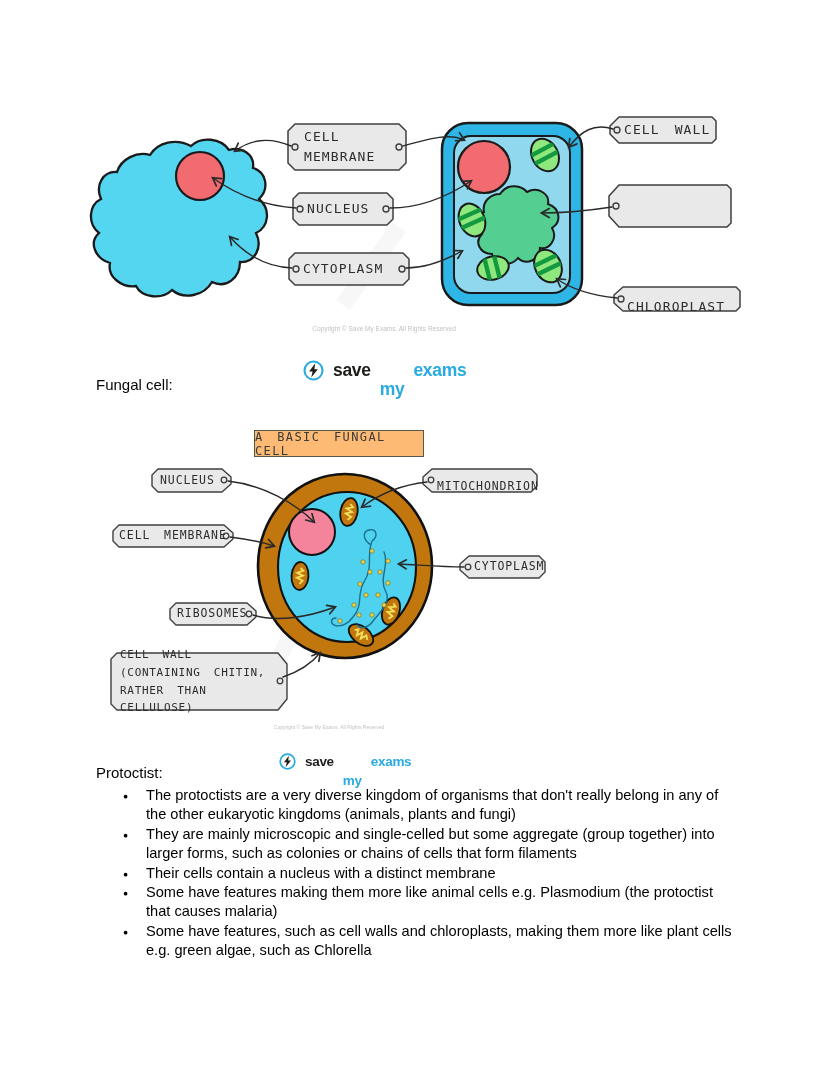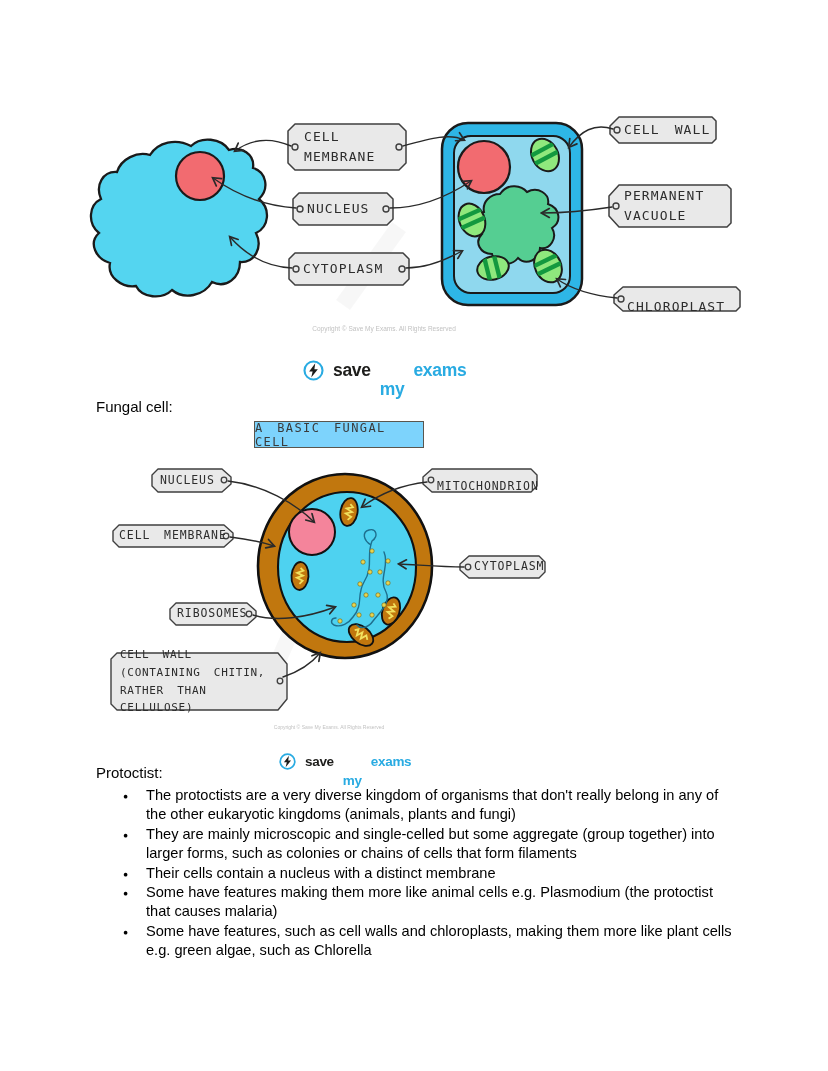--- a/index.html
+++ b/index.html
@@ -16,31 +16,31 @@
     white-space:pre-line;
     display:flex; align-items:center;
     word-spacing:6px;
     pointer-events:none;
   }
   .lt-13  { font-size:13px;  letter-spacing:1.1px; line-height:1.55; }
   .lt-115 { font-size:11.5px; letter-spacing:0.9px; line-height:1.5; }
   .lt-11  { font-size:11px;  letter-spacing:0.7px; line-height:1.62; }
 
   .title-box {
-    position:absolute; left:254px; top:421px; width:170px; height:27px;
-    background:#7dd3fc; border:1.5px solid #5a564e;
+    position:absolute; left:254px; top:430px; width:170px; height:27px;
+    background:#fdba74; border:1.5px solid #5a564e;
     display:flex; align-items:center; justify-content:center;
     font-family:"DejaVu Sans Mono", monospace; font-size:12px;
     letter-spacing:1.4px; word-spacing:5px; color:#3a3a3a;
   }
 
   .section-heading {
     position:absolute; font-size:15px; color:#050505; font-family:"Liberation Sans",sans-serif;
   }
-  #fungal-heading { left:96px; top:398px; }
+  #fungal-heading { left:96px; top:376px; }
   #protoctist-heading { left:96px; top:764px; }
 
   .copyright {
     position:absolute; color:#c2c2c2; font-family:"Liberation Sans",sans-serif;
     text-align:center; transform-origin:center; white-space:nowrap;
   }
   #copyright-top { left:284px; top:325px; width:200px; font-size:6.5px; }
   #copyright-bottom { left:254px; top:724px; width:150px; font-size:5px; }
 
   .sme-logo { position:absolute; display:flex; align-items:center; gap:9px; }
@@ -252,22 +252,20 @@
       <path d="M427,482 C400,485 378,495 362,507" marker-end="url(#ah)"></path>
       <path d="M464,567 C442,567 420,565 399,564" marker-end="url(#ah)"></path>
     </g>
   </svg>
 
   <div class="label-text lt-13" style="left:288px; top:124px; width:109px; height:46px; padding-left:16px;">CELL
 MEMBRANE</div>
   <div class="label-text lt-13" style="left:293px; top:193px; width:100px; height:32px; padding-left:14px;">NUCLEUS</div>
   <div class="label-text lt-13" style="left:289px; top:253px; width:120px; height:32px; padding-left:14px;">CYTOPLASM</div>
   <div class="label-text lt-13" style="left:610px; top:117px; width:106px; height:26px; padding-left:14px;">CELL WALL</div>
-  <div class="label-text lt-13" style="left:609px; top:185px; width:122px; height:42px; padding-left:15px;">PERMANENT
-VACUOLE</div>
   <div class="label-text lt-13" style="left:614px; top:287px; width:126px; height:40px; padding-left:13px;">CHLOROPLAST</div>
 
   <div id="copyright-top" class="copyright">Copyright © Save My Exams. All Rights Reserved</div>
   <div id="logo-top" class="sme-logo">
     <svg width="21" height="21" viewBox="0 0 24 24">
       <circle cx="12" cy="12" r="10.3" fill="#ffffff" stroke="#29ABE2" stroke-width="2.4"></circle>
       <path d="M14,3.8 L7,13 L11,13 L9.4,20 L17,10.6 L13,10.6 Z" fill="#1d1d1b"></path>
     </svg>
     <span class="t c-save">save</span>
     <span class="t c-my">my</span>

